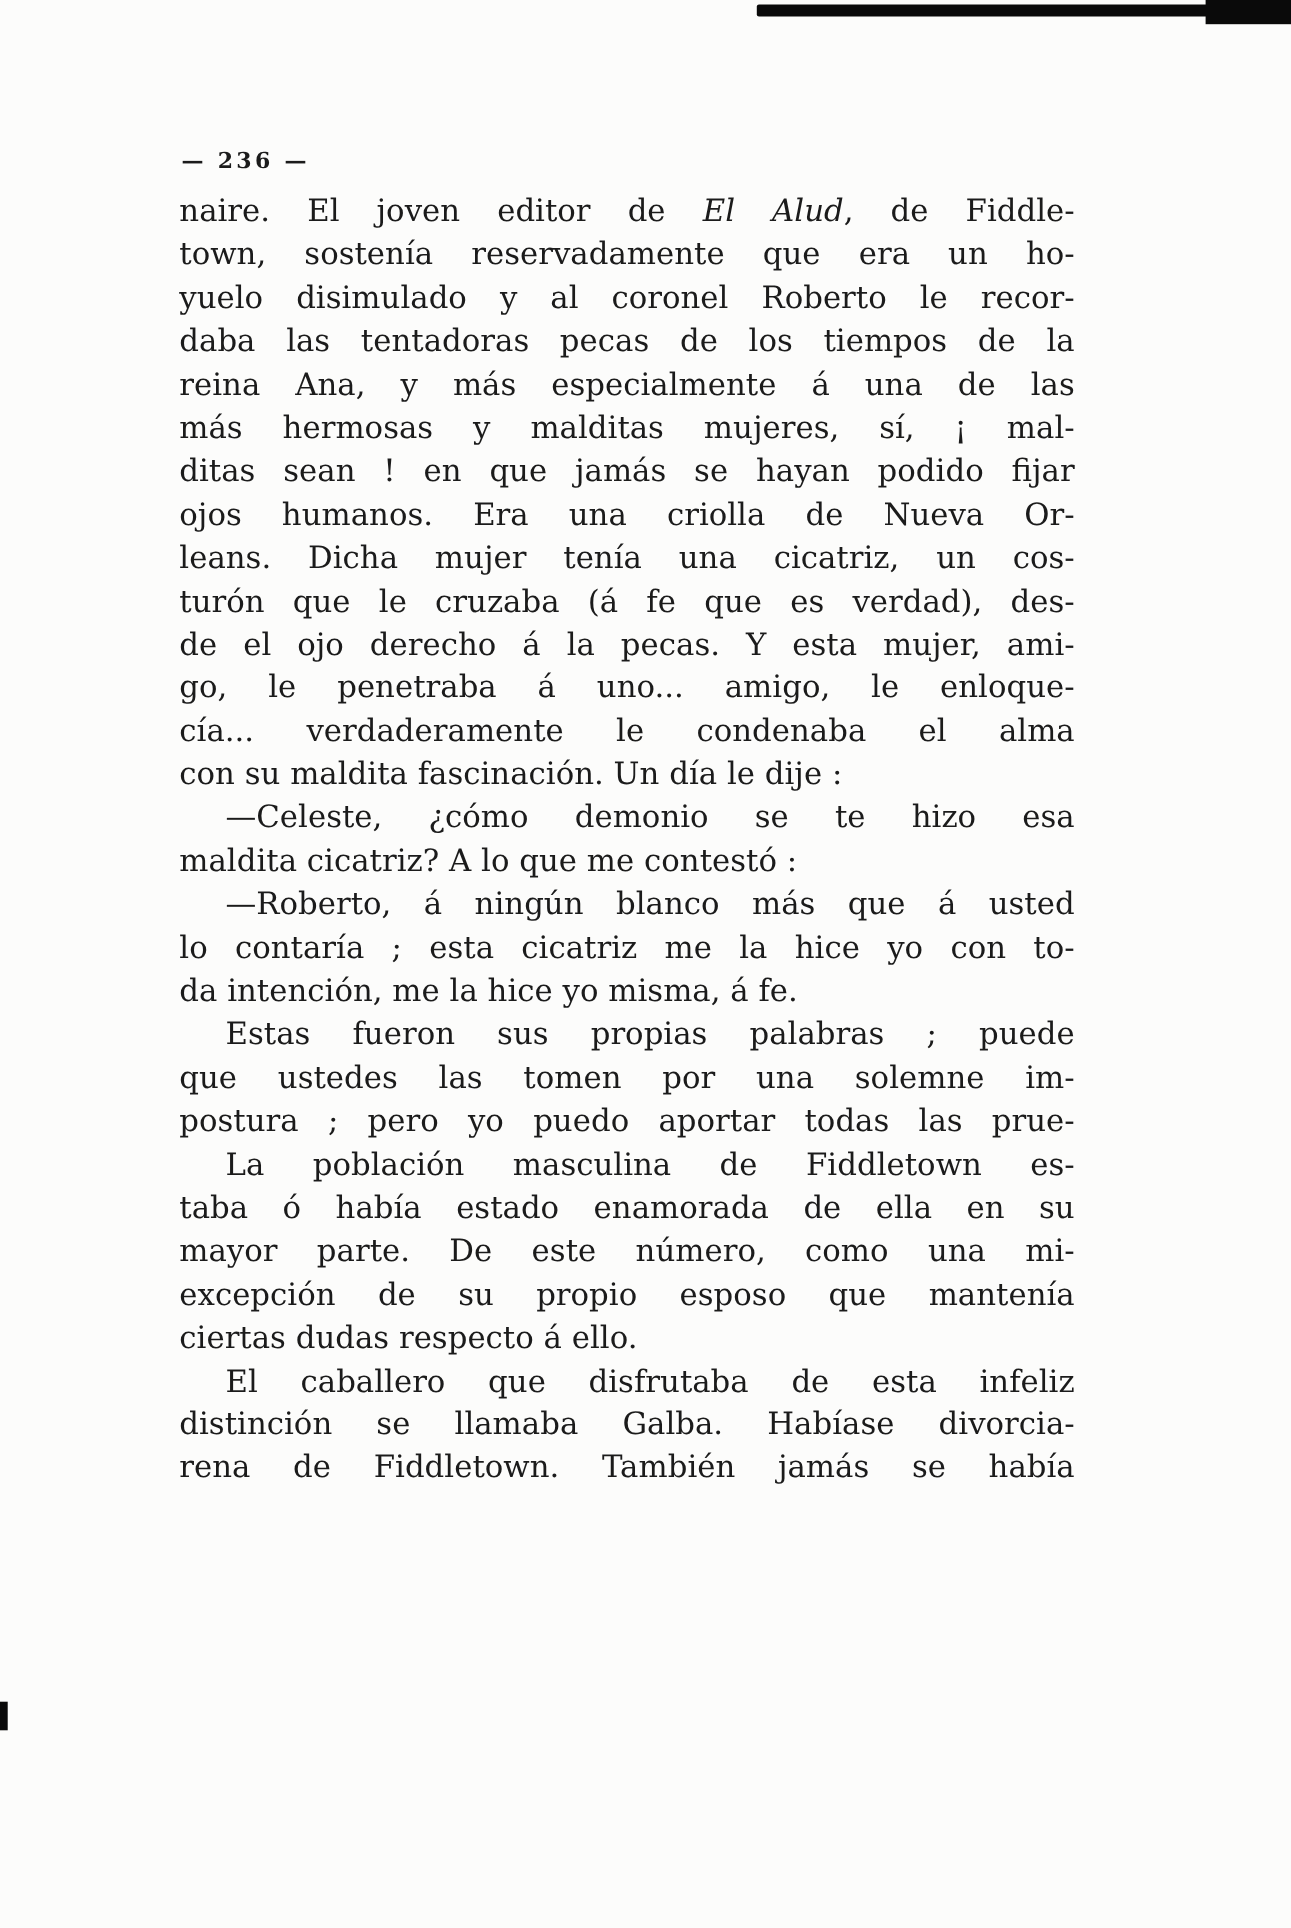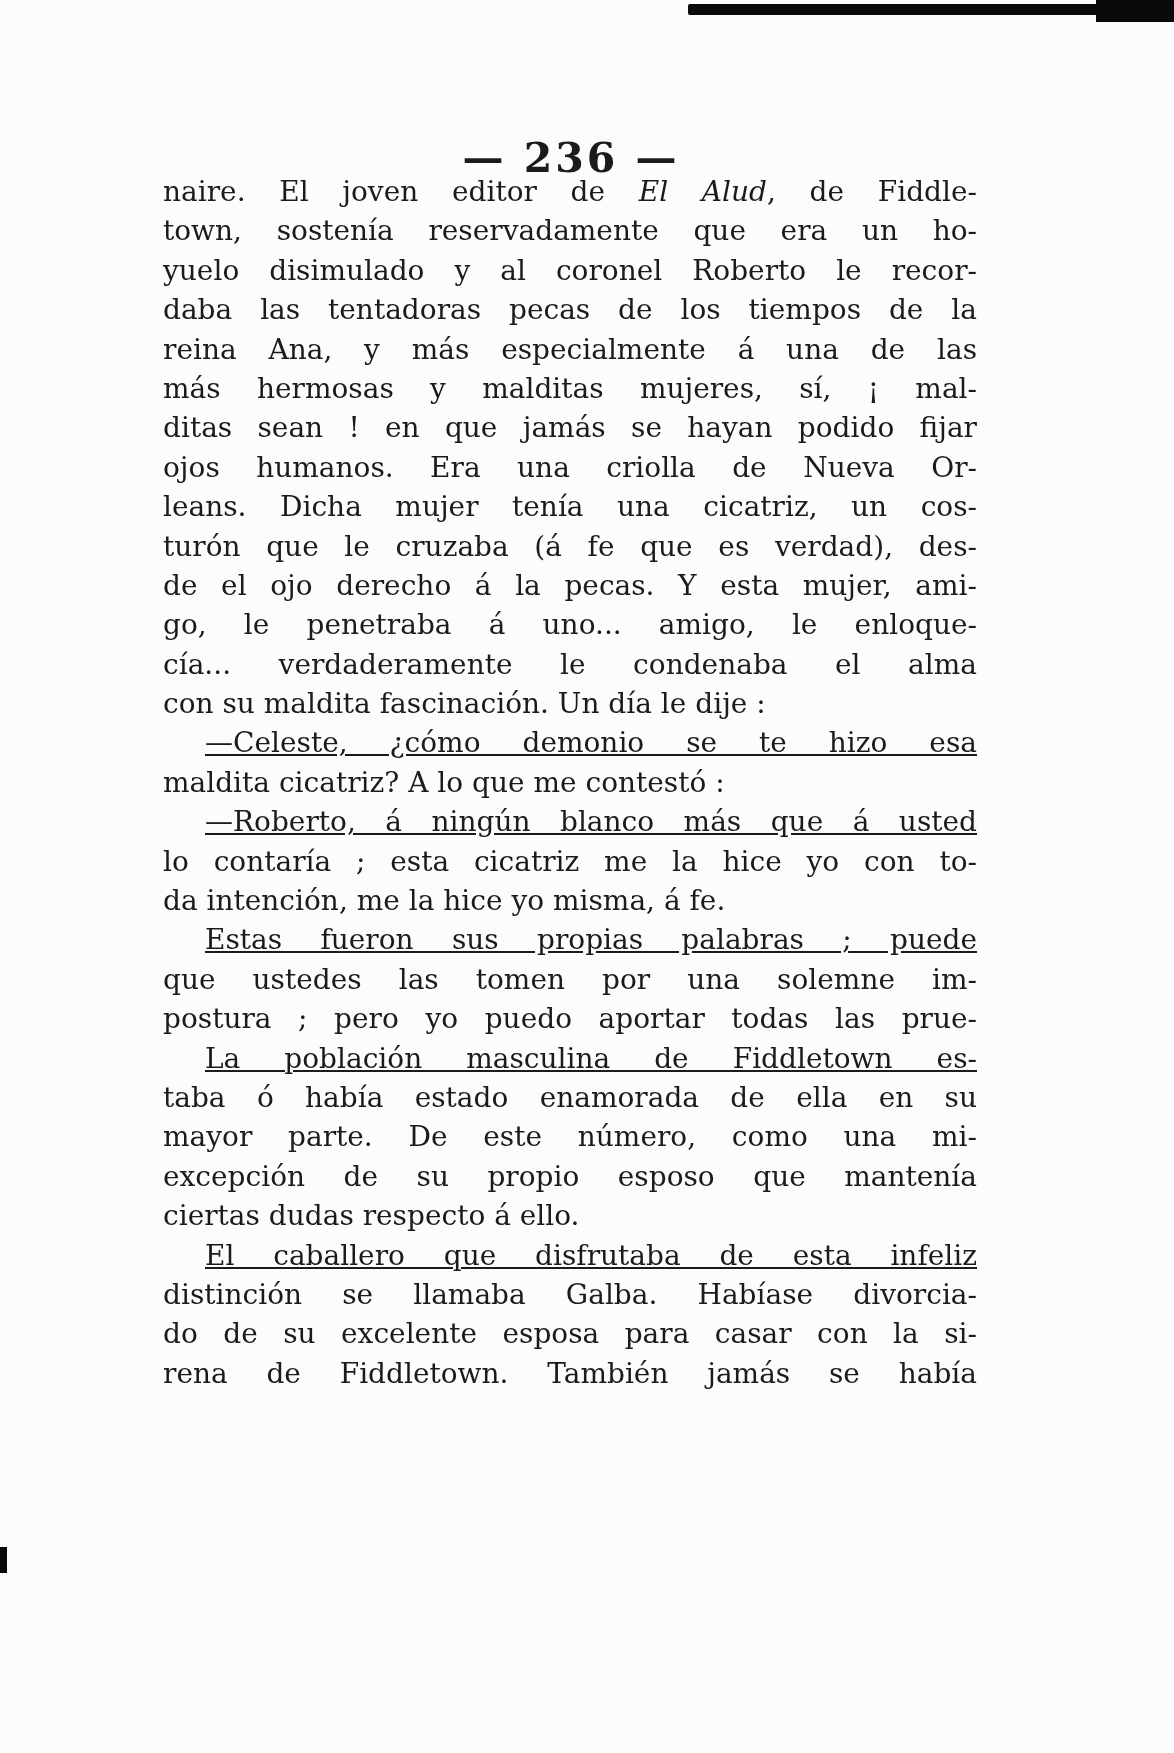--- a/index.html
+++ b/index.html
@@ -13,22 +13,21 @@
     position: relative;
     font-family: "DejaVu Serif", serif;
     color: #1b1b1b;
     overflow: hidden;
   }
   .page-number {
     position: absolute;
     top: 134px;
     left: 165px;
     width: 812px;
-    text-align: center;
-    font-size: 41px;
+    font-size: 20px;
     font-weight: bold;
     letter-spacing: 3px;
   }
   .text-block {
     position: absolute;
     top: 172px;
     left: 163px;
     width: 814px;
     font-size: 28px;
     line-height: 39.4px;
@@ -37,21 +36,20 @@
     height: 39.4px;
     white-space: nowrap;
   }
   .line.just {
     white-space: normal;
     text-align: justify;
     text-align-last: justify;
   }
   .line.indent {
     text-indent: 42px;
-    text-decoration: underline;
   }
   .artifact {
     position: absolute;
     background: #0a0a0a;
   }
   .artifact-top-bar {
     left: 688px;
     top: 4px;
     width: 486px;
     height: 11px;
@@ -103,16 +101,15 @@
       <div class="line indent just">Estas fueron sus propias palabras ; puede</div>
       <div class="line just">que ustedes las tomen por una solemne im-</div>
       <div class="line just">postura ; pero yo puedo aportar todas las prue-</div>
       <div class="line indent just">La población masculina de Fiddletown es-</div>
       <div class="line just">taba ó había estado enamorada de ella en su</div>
       <div class="line just">mayor parte. De este número, como una mi-</div>
       <div class="line just">excepción de su propio esposo que mantenía</div>
       <div class="line">ciertas dudas respecto á ello.</div>
       <div class="line indent just">El caballero que disfrutaba de esta infeliz</div>
       <div class="line just">distinción se llamaba Galba. Habíase divorcia-</div>
-      <div class="line just">do de su excelente esposa para casar con la si-</div>
       <div class="line just">rena de Fiddletown. También jamás se había</div>
     </div>
 </div>
 
 </body></html>

